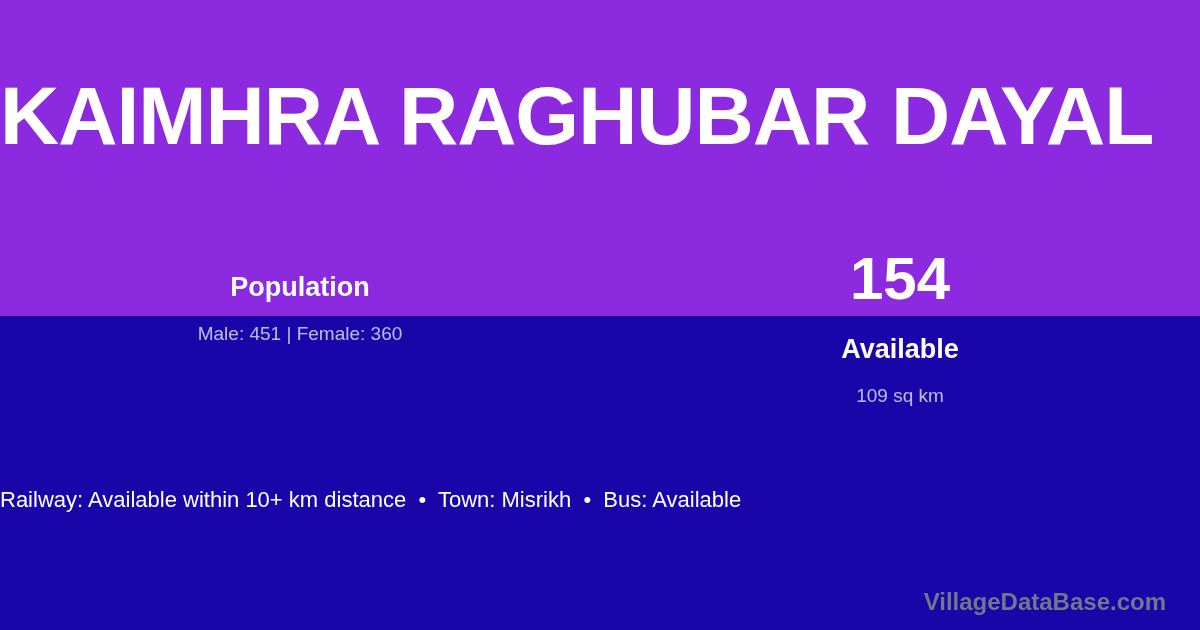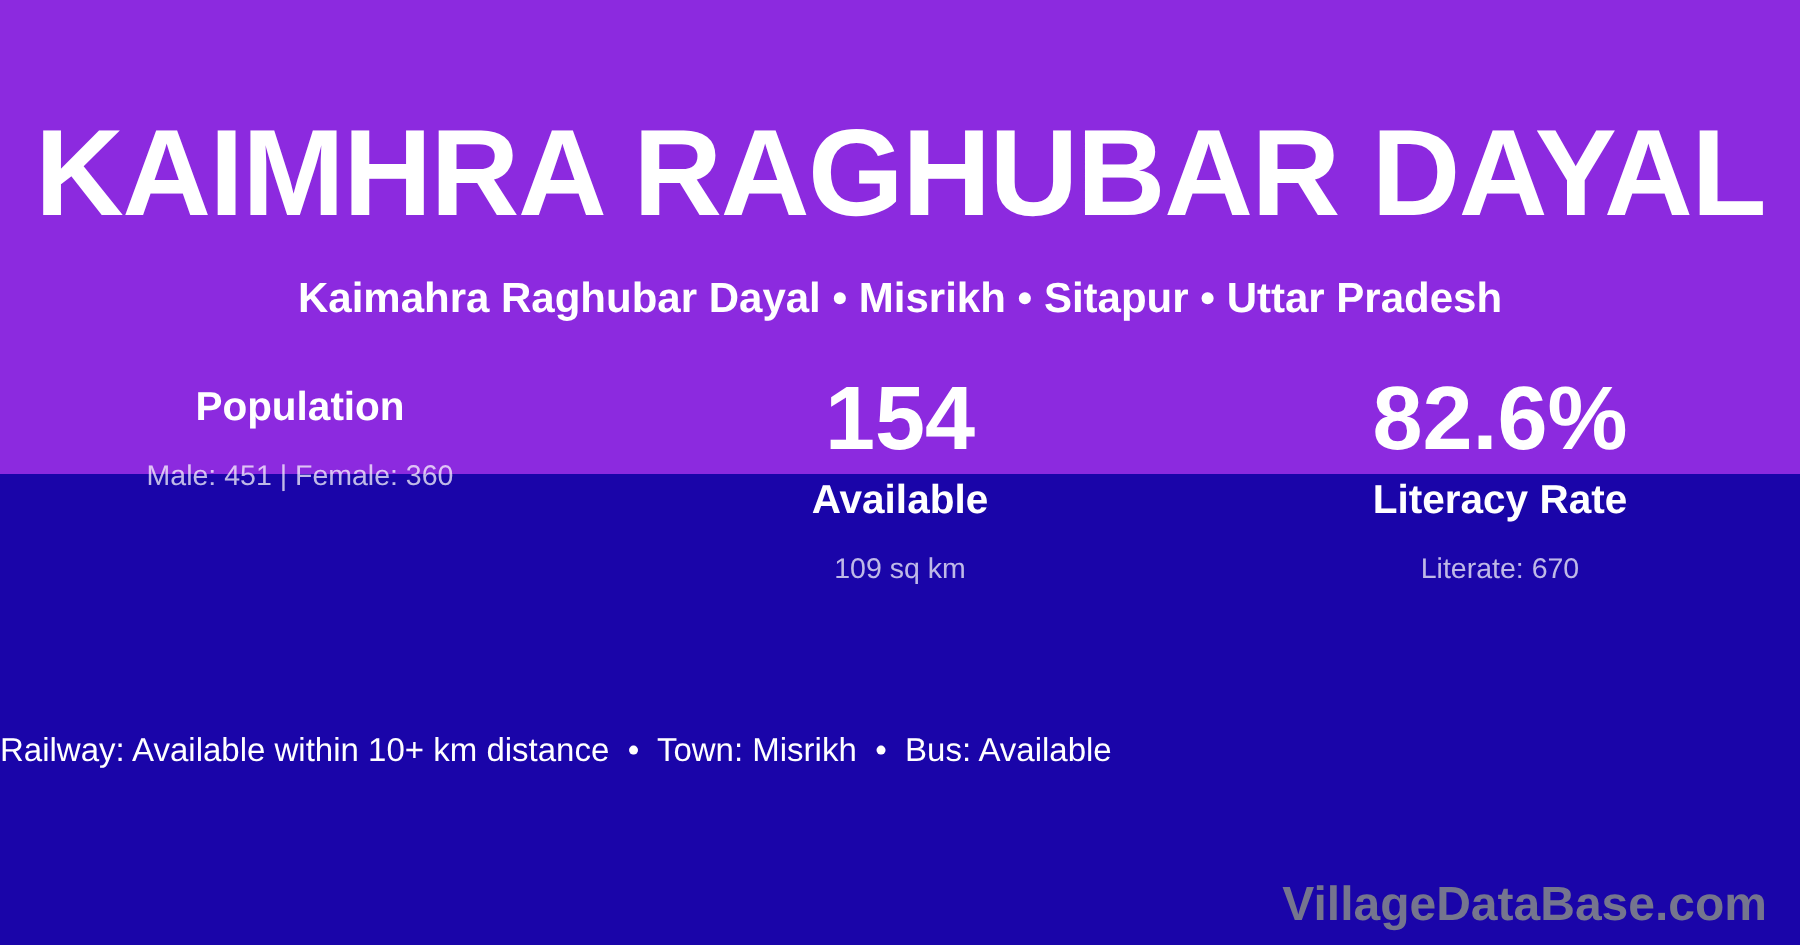--- a/index.html
+++ b/index.html
@@ -27,21 +27,21 @@
     top: 0; left: 0;
     width: 100%;
     height: 316px;
     background: var(--top-bg);
   }
   .title {
     position: absolute;
     top: 72px;
     left: 0;
     width: 100%;
-    text-align: center;
+    text-align: left;
     font-size: 82px;
     line-height: 88px;
     font-weight: 700;
     letter-spacing: -1px;
     color: var(--text-primary);
     white-space: nowrap;
   }
   .subtitle {
     position: absolute;
     top: 182px;
@@ -64,21 +64,21 @@
     flex: 1 1 0;
     text-align: center;
   }
   .stat-value {
     font-size: 60px;
     line-height: 62px;
     font-weight: 700;
     color: var(--text-primary);
   }
   .stat-label {
-    margin-top: 8px;
+    margin-top: 24px;
     font-size: 27px;
     line-height: 30px;
     font-weight: 700;
     color: var(--text-primary);
   }
   .stat-detail {
     margin-top: 21px;
     font-size: 19px;
     line-height: 22px;
     font-weight: 400;
@@ -92,50 +92,44 @@
     text-align: left;
     font-size: 22px;
     line-height: 26px;
     font-weight: 400;
     color: var(--text-primary);
     white-space: pre;
   }
   .watermark {
     position: absolute;
     top: 588px;
-    right: 22px;
-    font-size: 32px;
+    right: 34px;
+    font-size: 24px;
     line-height: 28px;
     font-weight: 700;
     color: var(--watermark);
   }
 </style>
 </head>
 <body>
 
 <div class="card">
   <div class="top-band"></div>
 
   <h1 class="title">KAIMHRA RAGHUBAR DAYAL</h1>
 
-  <div class="subtitle">Kaimahra Raghubar Dayal • Misrikh • Sitapur • Uttar Pradesh</div>
 
   <div class="stats">
     <div class="stat">
       <div class="stat-label">Population</div>
       <div class="stat-detail">Male: 451 | Female: 360</div>
     </div>
     <div class="stat">
       <div class="stat-value">154</div>
       <div class="stat-label">Available</div>
       <div class="stat-detail">109 sq km</div>
     </div>
-    <div class="stat">
-      <div class="stat-value">82.6%</div>
-      <div class="stat-label">Literacy Rate</div>
-      <div class="stat-detail">Literate: 670</div>
-    </div>
   </div>
 
   <div class="info-line">Railway: Available within 10+ km distance  •  Town: Misrikh  •  Bus: Available</div>
 
   <div class="watermark">VillageDataBase.com</div>
 </div>
 
 </body></html>

